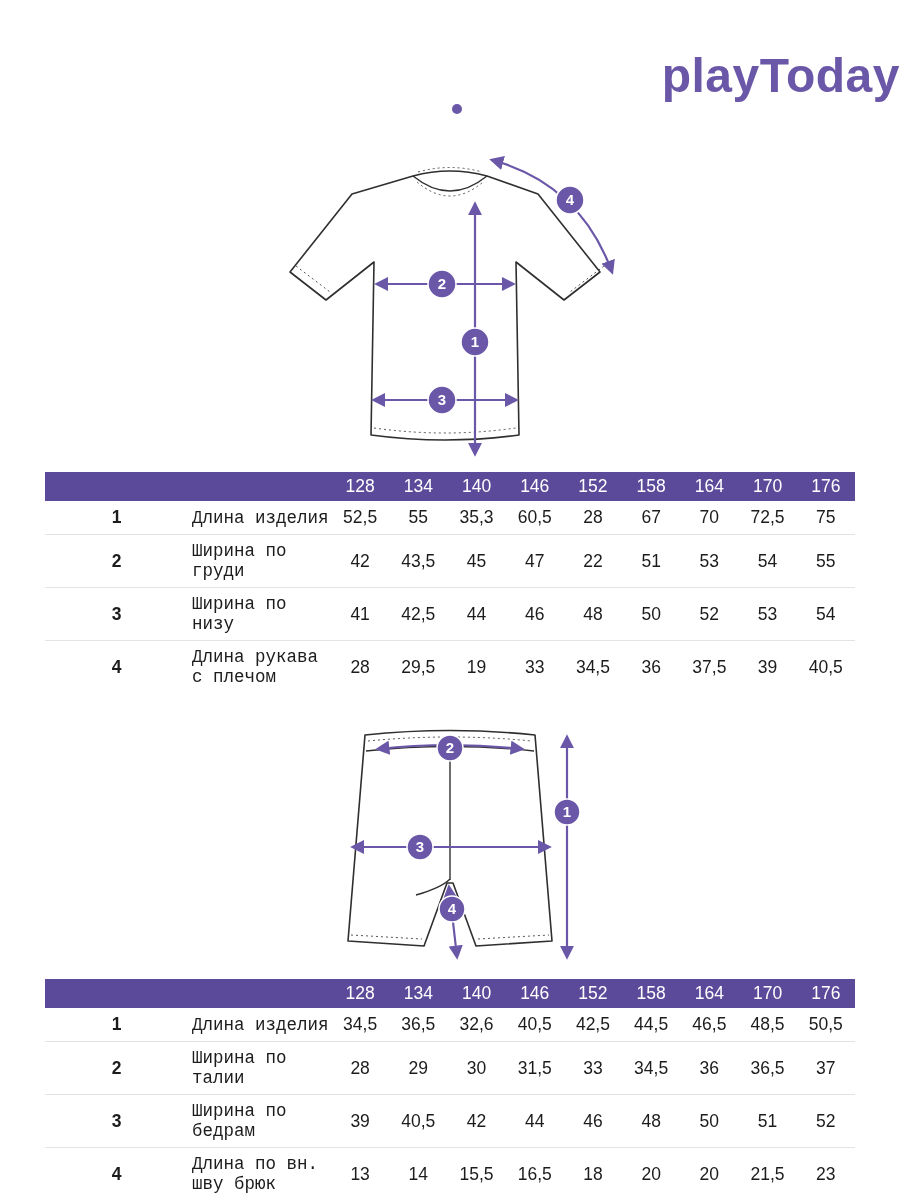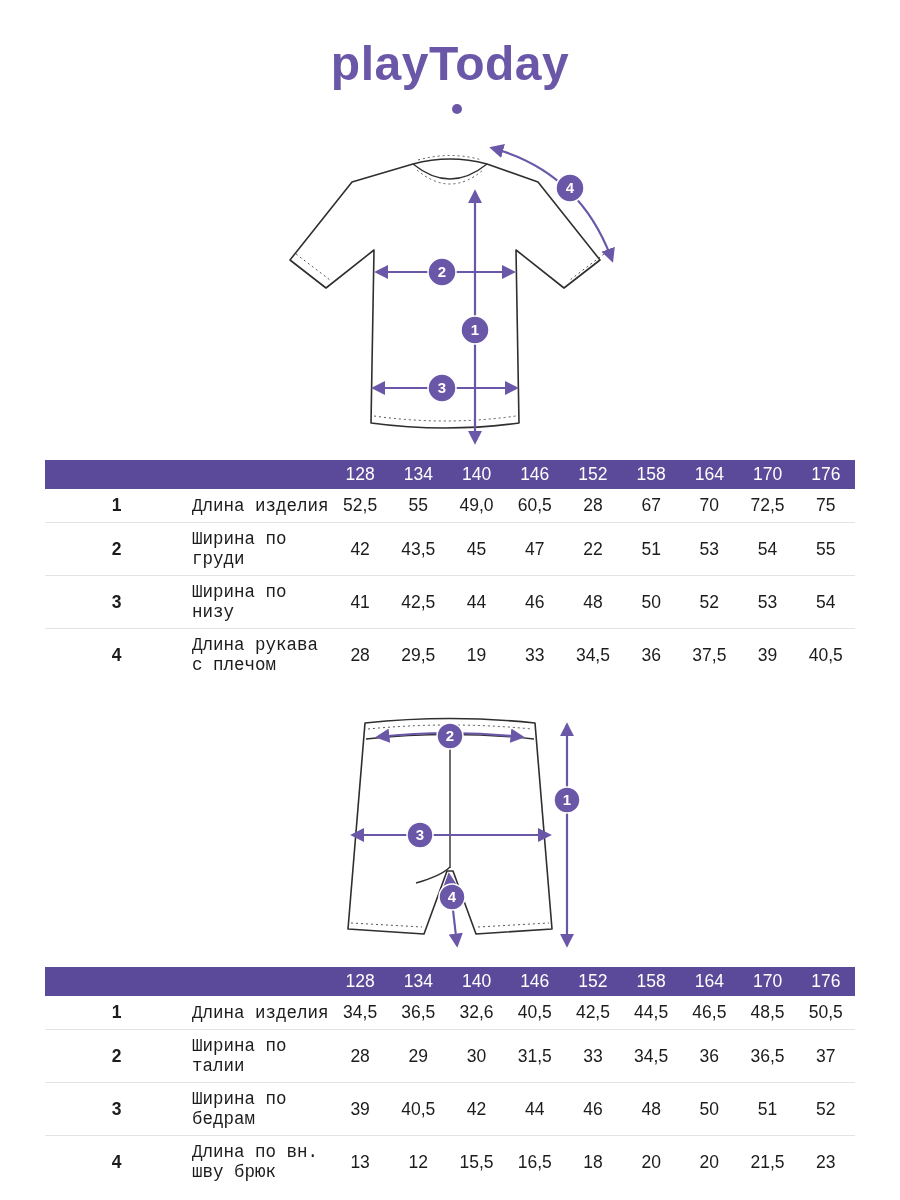--- a/index.html
+++ b/index.html
@@ -10,22 +10,22 @@
   html,body{margin:0;padding:0;}
   body{
     width:900px;height:1200px;
     background:#ffffff;
     font-family:"Liberation Sans", sans-serif;
     color:var(--ink);
     overflow:hidden;
   }
   .logo-wrap{
     position:relative;
-    text-align:center;
-    padding-top:36px;
+    text-align:right;
+    padding-top:48px;
     height:72px;
   }
   .logo{
     font-size:48px;
     font-weight:bold;
     color:var(--purple);
     letter-spacing:0.5px;
   }
   .logo-dot{
     position:absolute;
@@ -141,21 +141,21 @@
         <th>170</th>
         <th>176</th>
       </tr>
     </thead>
     <tbody>
       <tr>
         <td class="num">1</td>
         <td class="label">Длина изделия</td>
         <td>52,5</td>
         <td>55</td>
-        <td>49,0</td>
+        <td>35,3</td>
         <td>60,5</td>
         <td>28</td>
         <td>67</td>
         <td>70</td>
         <td>72,5</td>
         <td>75</td>
       </tr>
       <tr>
         <td class="num">2</td>
         <td class="label">Ширина по груди</td>
@@ -291,21 +291,21 @@
         <td>46</td>
         <td>48</td>
         <td>50</td>
         <td>51</td>
         <td>52</td>
       </tr>
       <tr>
         <td class="num">4</td>
         <td class="label">Длина по вн. шву брюк</td>
         <td>13</td>
-        <td>12</td>
+        <td>14</td>
         <td>15,5</td>
         <td>16,5</td>
         <td>18</td>
         <td>20</td>
         <td>20</td>
         <td>21,5</td>
         <td>23</td>
       </tr>
     </tbody>
   </table>

